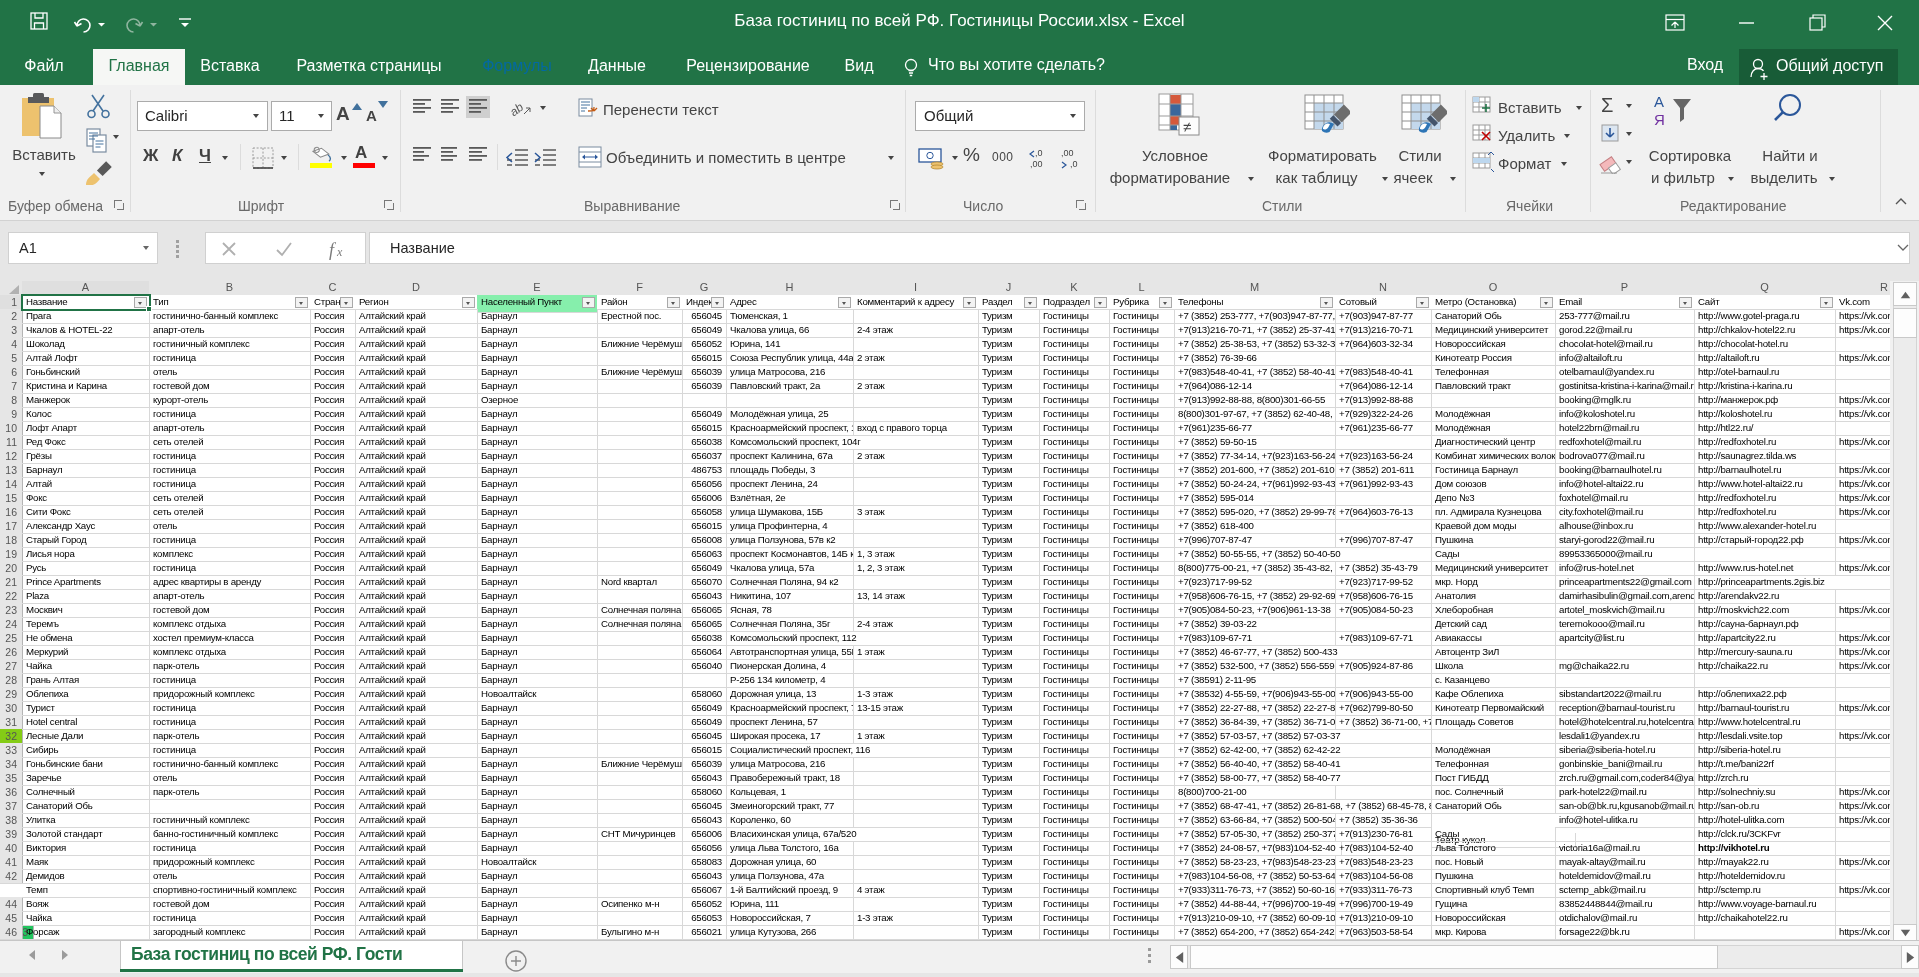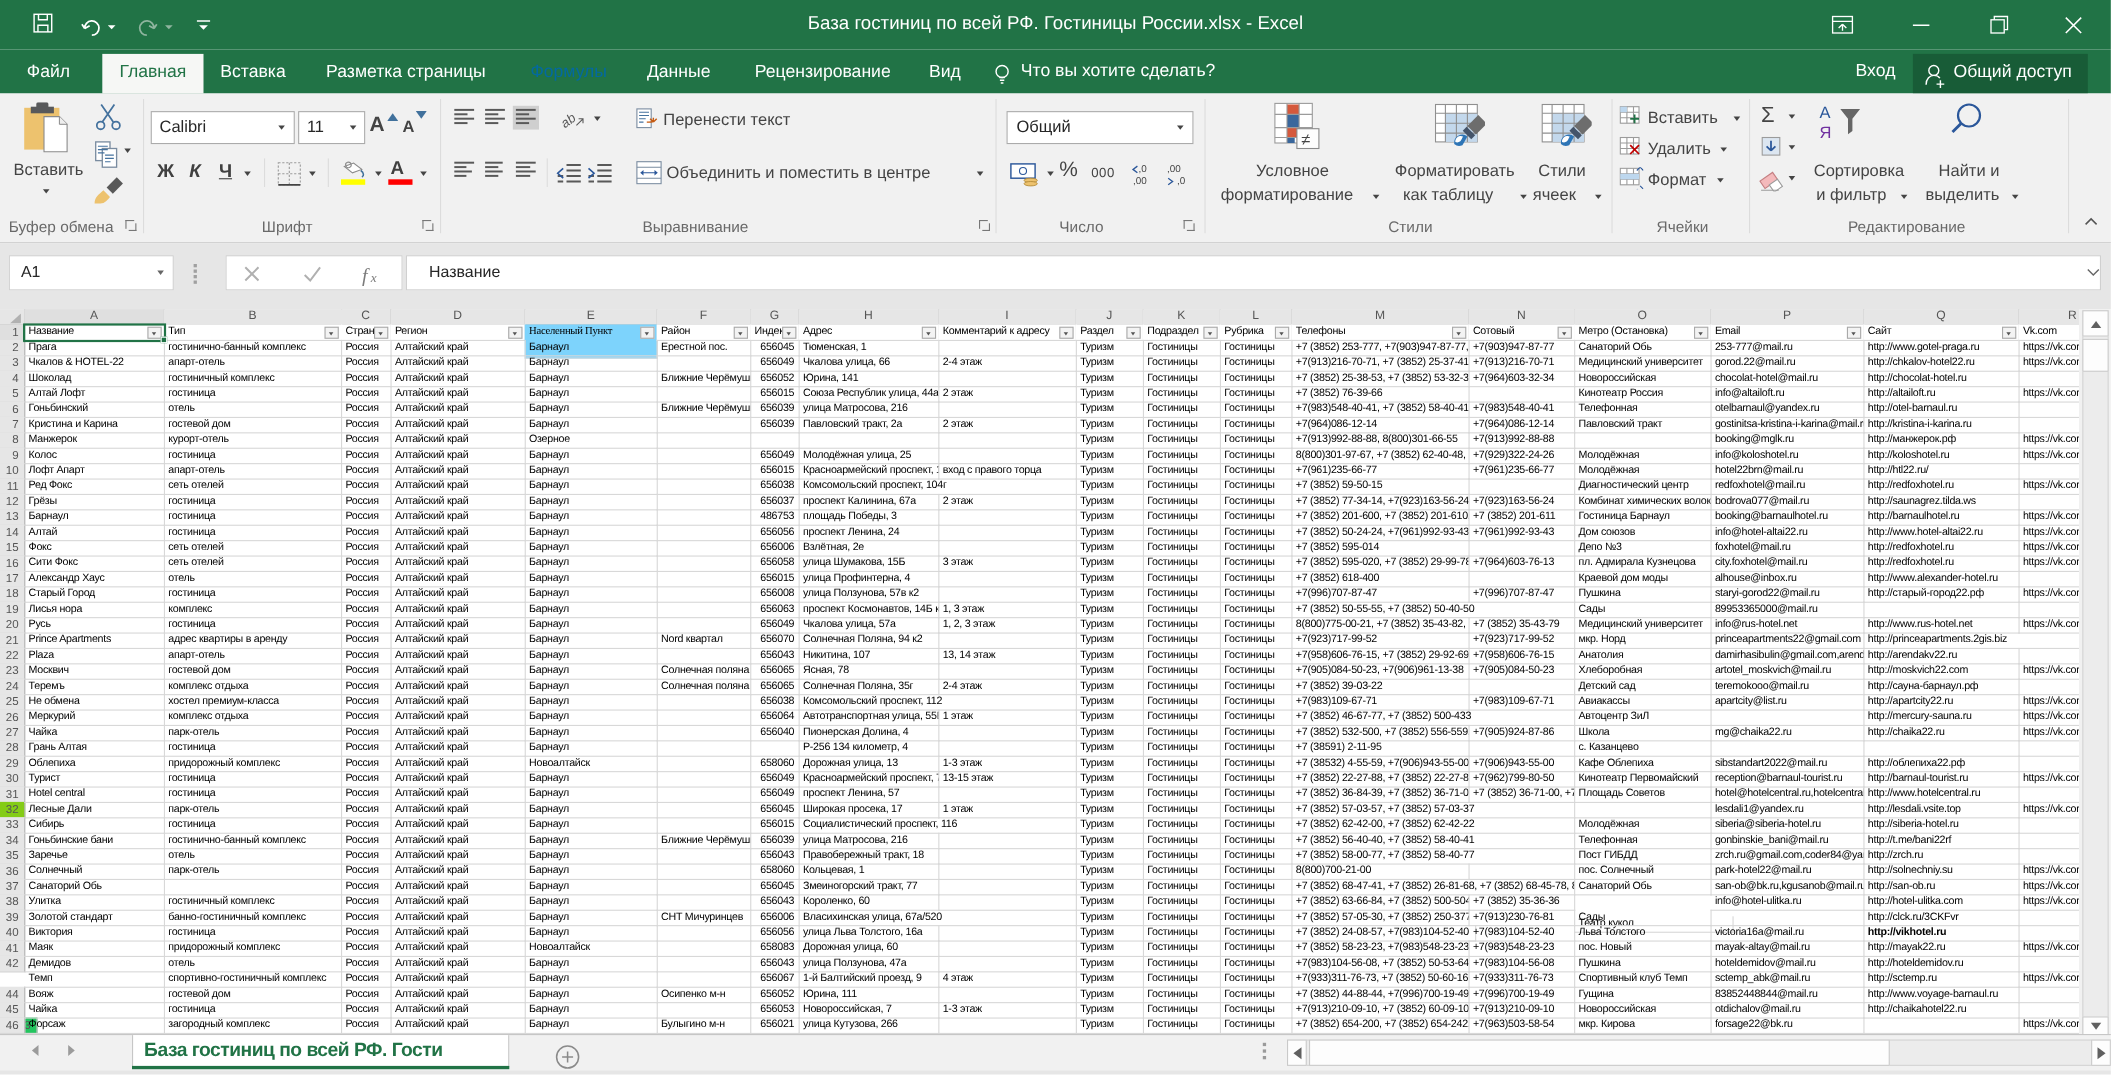--- a/index.html
+++ b/index.html
@@ -443,21 +443,21 @@
 <div class="rnum" style="left:0;top:869px;width:23px;height:15px;background:#e6e6e6">42</div>
 <div class="rnum" style="left:0;top:925px;width:34px;height:15px;background:#22c55e">43</div>
 <div class="rnum" style="left:0;top:897px;width:23px;height:15px;background:#e6e6e6">44</div>
 <div class="rnum" style="left:0;top:911px;width:23px;height:15px;background:#e6e6e6">45</div>
 <div class="rnum" style="left:0;top:925px;width:23px;height:15px;background:#e6e6e6">46</div>
 <div class="a" style="left:21px;top:295px;width:2px;height:15px;background:#217346"></div>
 <div class="cell" style="left:22px;top:295px;width:128px;height:15px;background:#fff;">Название</div>
 <div class="cell" style="left:149px;top:295px;width:162px;height:15px;background:#fff;">Тип</div>
 <div class="cell" style="left:310px;top:295px;width:46px;height:15px;background:#fff;">Страна</div>
 <div class="cell" style="left:355px;top:295px;width:123px;height:15px;background:#fff;">Регион</div>
-<div class="cell" style="left:477px;top:295px;width:121px;height:31px;background:#7dd3fc;font-family:Liberation Serif, serif;">Населенный Пункт</div>
+<div class="cell" style="left:477px;top:295px;width:121px;height:18px;background:#86efac;">Населенный Пункт</div>
 <div class="cell" style="left:597px;top:295px;width:86px;height:15px;background:#fff;">Район</div>
 <div class="cell" style="left:682px;top:295px;width:45px;height:15px;background:#fff;">Индекс</div>
 <div class="cell" style="left:726px;top:295px;width:128px;height:15px;background:#fff;">Адрес</div>
 <div class="cell" style="left:853px;top:295px;width:126px;height:15px;background:#fff;">Комментарий к адресу</div>
 <div class="cell" style="left:978px;top:295px;width:62px;height:15px;background:#fff;">Раздел</div>
 <div class="cell" style="left:1039px;top:295px;width:71px;height:15px;background:#fff;">Подраздел</div>
 <div class="cell" style="left:1109px;top:295px;width:66px;height:15px;background:#fff;">Рубрика</div>
 <div class="cell" style="left:1174px;top:295px;width:162px;height:15px;background:#fff;">Телефоны</div>
 <div class="cell" style="left:1335px;top:295px;width:97px;height:15px;background:#fff;">Сотовый</div>
 <div class="cell" style="left:1431px;top:295px;width:125px;height:15px;background:#fff;">Метро (Остановка)</div>

